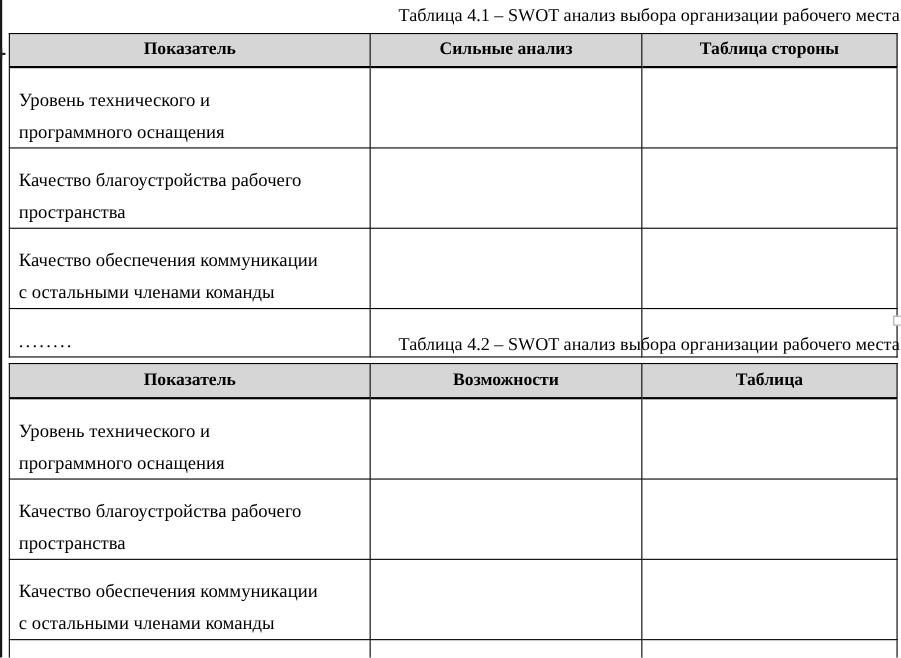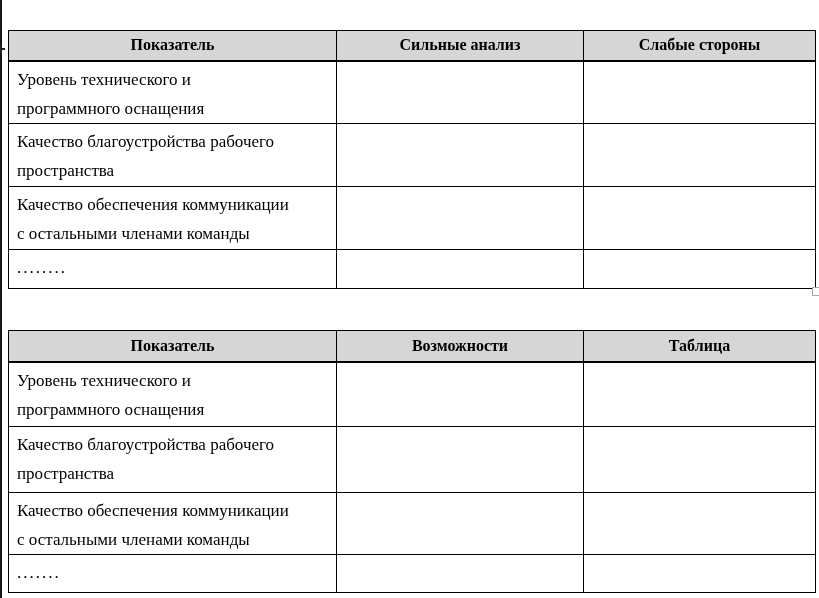--- a/index.html
+++ b/index.html
@@ -23,21 +23,21 @@
   .t2{top:330px;}
   col.c1{width:328px;} col.c2{width:247px;} col.c3{width:232px;}
   table.swot th{
     background:#d6d6d6;border:1px solid #000;border-bottom:2.5px solid #000;
     font-size:16px;font-weight:bold;text-align:center;padding:0;
   }
   .t1 thead tr{height:30px;}
   .t2 thead tr{height:31px;}
   table.swot td{
     border:1px solid #000;vertical-align:top;background:#fff;
-    font-size:17px;line-height:29px;padding:3px 6px 0 8px;
+    font-size:17px;line-height:29px;padding:14px 6px 0 8px;
     white-space:pre-line;overflow:hidden;
   }
   .t1 tbody tr:nth-child(-n+3){height:63px;}
   .t1 tbody tr:last-child{height:39px;}
   .t2 tbody tr:nth-child(1){height:65px;}
   .t2 tbody tr:nth-child(2){height:66px;}
   .t2 tbody tr:nth-child(3){height:62px;}
   .t2 tbody tr:last-child{height:38px;}
   td.dots-cell{letter-spacing:2px;font-size:16px;}
   
@@ -46,32 +46,33 @@
   .move-cursor::after{content:"";position:absolute;left:0;top:4px;width:9px;height:1.5px;background:#222;}
   .resize-handle{position:absolute;left:812px;top:287px;width:7px;height:7px;border:1.3px solid #a9a9a9;background:#fff;}
 </style>
 </head>
 <body>
 
 <div class="canvas">
 
   <div class="edge-line"></div>
 
+  <div class="caption cap1">Таблица 4.1 – SWOT анализ выбора организации рабочего места</div>
 
   <table class="swot t1">
     <colgroup>
         <col class="c1">
         <col class="c2">
         <col class="c3">
       </colgroup>
     <thead>
       <tr>
         <th>Показатель</th>
         <th>Сильные анализ</th>
-        <th>Слабые стороны</th>
+        <th>Таблица стороны</th>
       </tr>
     </thead>
     <tbody>
       <tr>
         <td>Уровень технического и
 программного оснащения</td>
         <td></td>
         <td></td>
       </tr>
       <tr>
@@ -87,20 +88,21 @@
         <td></td>
       </tr>
       <tr>
         <td class="dots-cell">........</td>
         <td></td>
         <td></td>
       </tr>
     </tbody>
   </table>
 
+  <div class="caption cap2">Таблица 4.2 – SWOT анализ выбора организации рабочего места</div>
 
   <table class="swot t2">
     <colgroup>
         <col class="c1">
         <col class="c2">
         <col class="c3">
       </colgroup>
     <thead>
       <tr>
         <th>Показатель</th>

